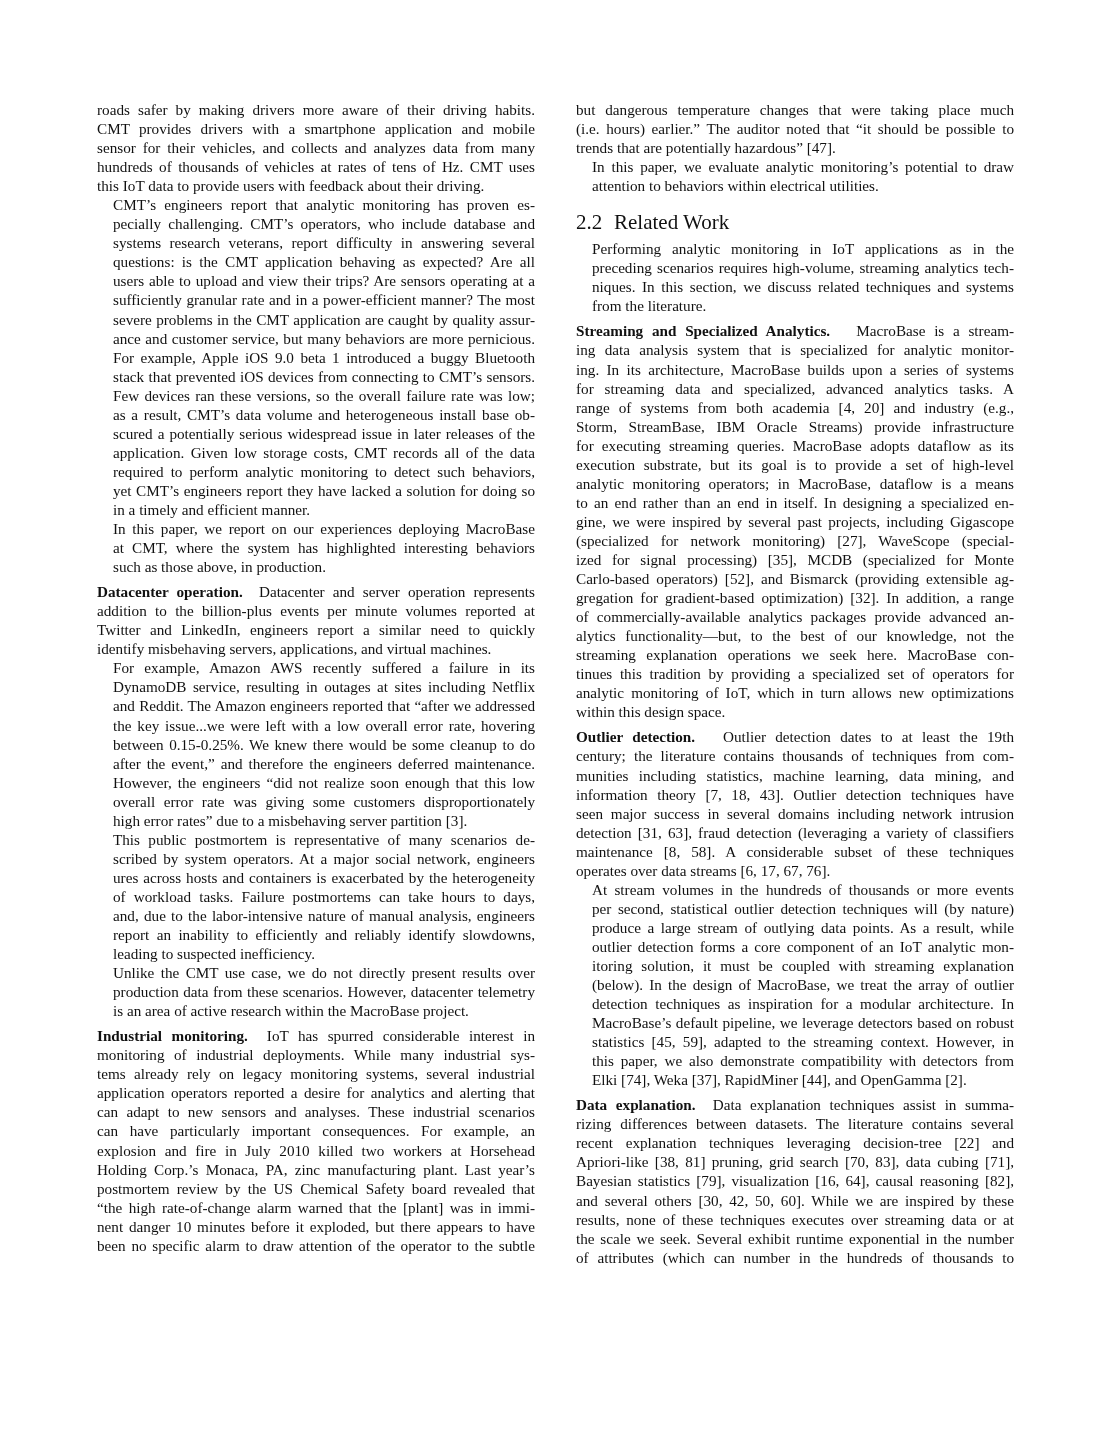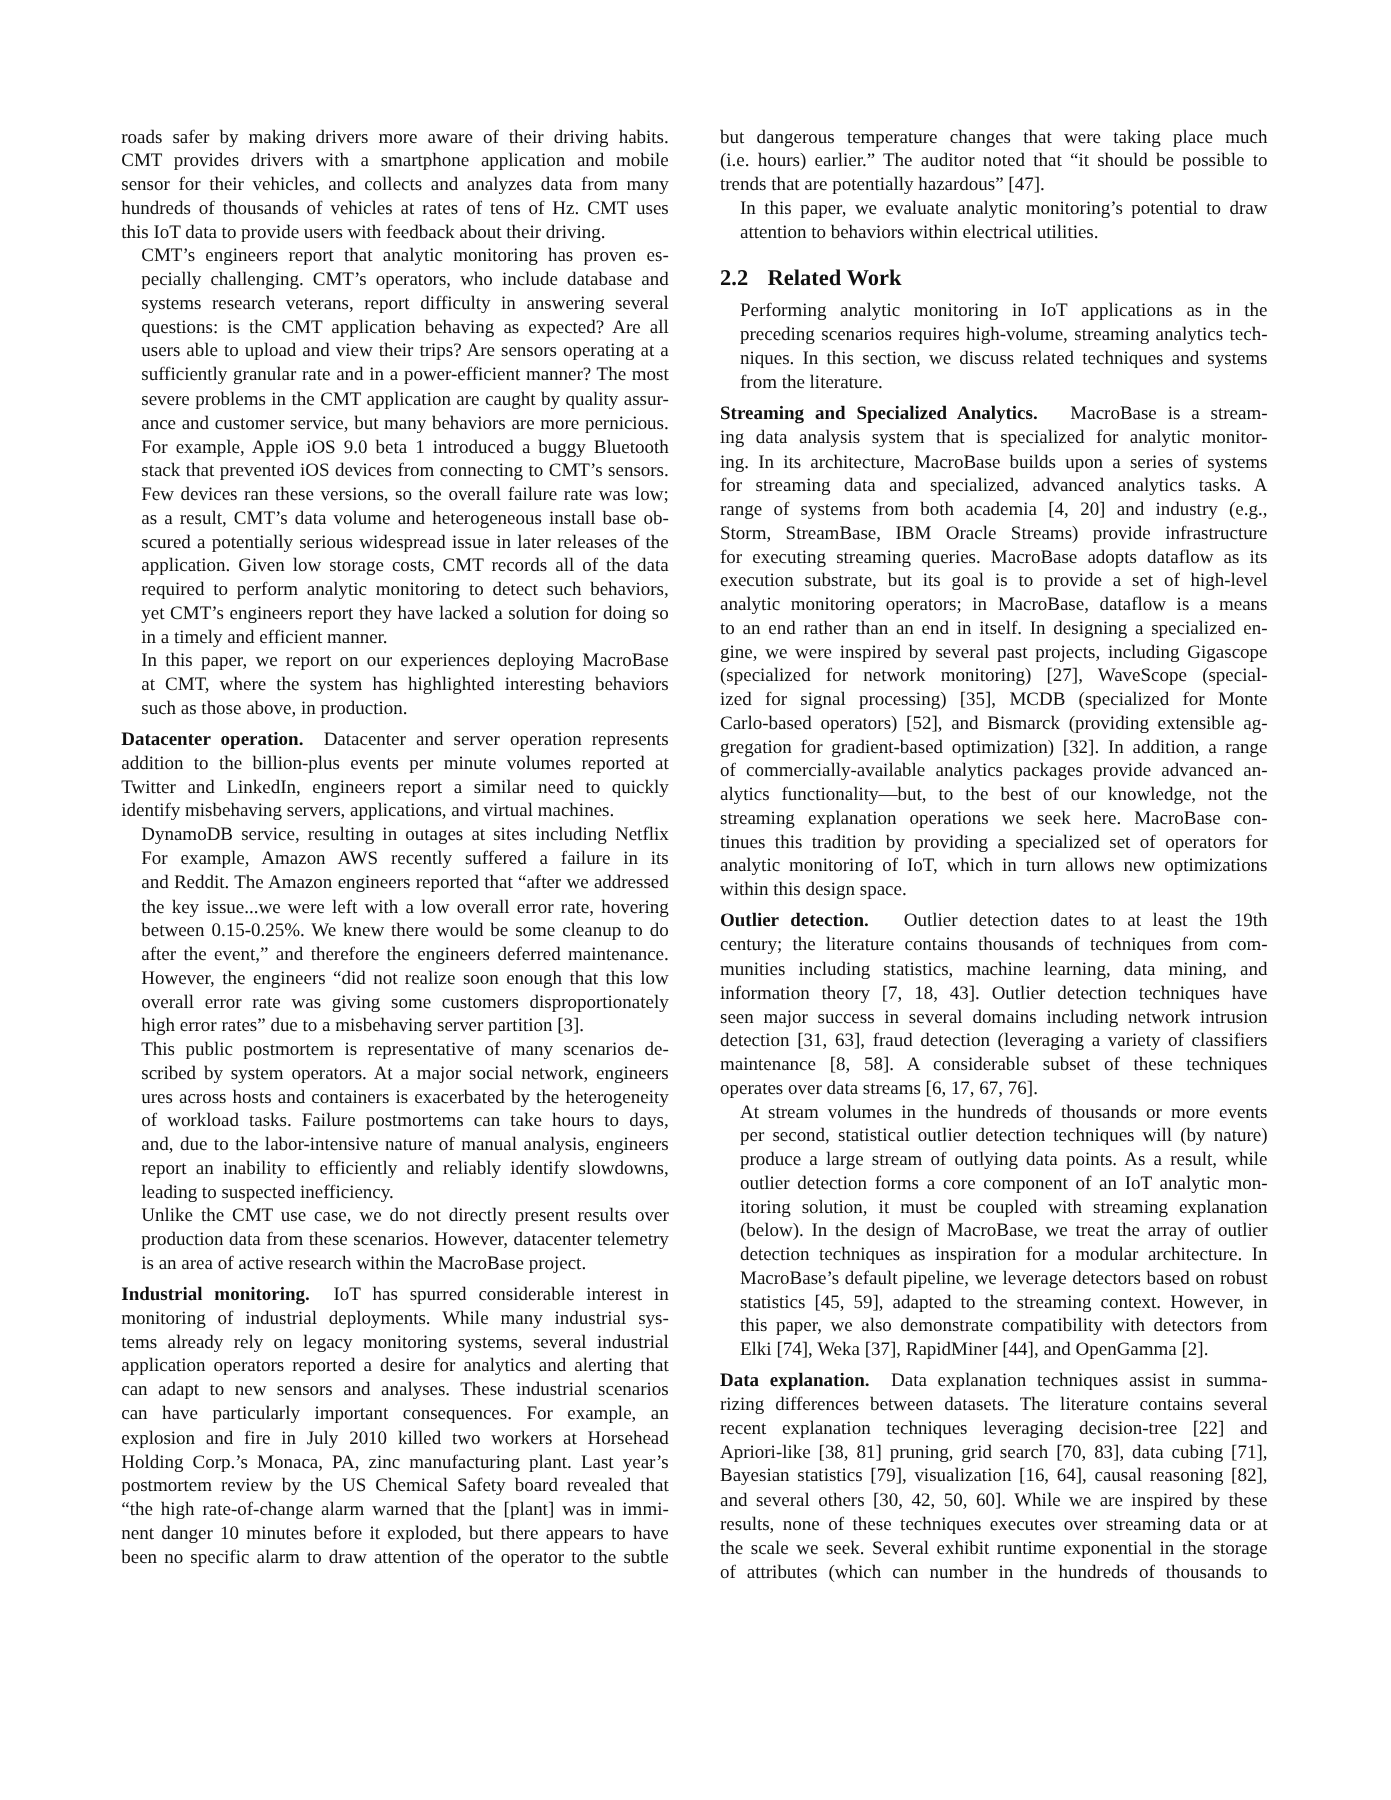--- a/index.html
+++ b/index.html
@@ -7,21 +7,21 @@
          font-family: "Liberation Serif", "DejaVu Serif", serif; color: #111; }
   .col { position: absolute; top: 100px; width: 438px; font-size: 15.2px; line-height: 19.05px; }
   #col-left { left: 97px; font-family: Liberation Serif, serif; }
   #col-right { left: 576px; }
   .para { margin: 0; text-align: justify; hyphens: manual; }
   .para.indent { text-indent: 16px; }
   .para.gap { margin-top: 6px; }
   .line { display: block; text-align: justify; text-align-last: justify; white-space: nowrap; }
   .line.last { text-align-last: left; }
   .runin { font-weight: bold; }
-  .section-heading { margin: 14px 0 4px 0; font-size: 18px; font-weight: bold; line-height: 26px; }
+  .section-heading { margin: 14px 0 4px 0; font-size: 21px; font-weight: normal; line-height: 26px; }
   .section-heading .num { display: inline-block; width: 38px; }
 </style>
 </head>
 <body>
 
 <div id="col-left" class="col">
     <p class="para">
       <span class="line">roads safer by making drivers more aware of their driving habits.</span>
       <span class="line">CMT provides drivers with a smartphone application and mobile</span>
       <span class="line">sensor for their vehicles, and collects and analyzes data from many</span>
@@ -52,22 +52,22 @@
       <span class="line">at CMT, where the system has highlighted interesting behaviors</span>
       <span class="line last">such as those above, in production.</span>
     </p>
     <p class="para gap">
       <span class="line"><span class="runin">Datacenter operation.</span><span style="white-space: pre;">  Datacenter and server operation represents</span></span>
       <span class="line">addition to the billion-plus events per minute volumes reported at</span>
       <span class="line">Twitter and LinkedIn, engineers report a similar need to quickly</span>
       <span class="line last">identify misbehaving servers, applications, and virtual machines.</span>
     </p>
     <p class="para indent">
+      <span class="line" style="text-indent: 16px;">For example, Amazon AWS recently suffered a failure in its</span>
       <span class="line">DynamoDB service, resulting in outages at sites including Netflix</span>
-      <span class="line" style="text-indent: 16px;">For example, Amazon AWS recently suffered a failure in its</span>
       <span class="line">and Reddit. The Amazon engineers reported that “after we addressed</span>
       <span class="line">the key issue...we were left with a low overall error rate, hovering</span>
       <span class="line">between 0.15-0.25%. We knew there would be some cleanup to do</span>
       <span class="line">after the event,” and therefore the engineers deferred maintenance.</span>
       <span class="line">However, the engineers “did not realize soon enough that this low</span>
       <span class="line">overall error rate was giving some customers disproportionately</span>
       <span class="line last">high error rates” due to a misbehaving server partition [3].</span>
     </p>
     <p class="para indent">
       <span class="line" style="text-indent: 16px;">This public postmortem is representative of many scenarios de-</span>
@@ -166,17 +166,17 @@
         <span class="line last">Elki [74], Weka [37], RapidMiner [44], and OpenGamma [2].</span>
       </p>
       <p class="para gap">
         <span class="line"><span class="runin">Data explanation.</span><span style="white-space: pre;">  Data explanation techniques assist in summa-</span></span>
         <span class="line">rizing differences between datasets. The literature contains several</span>
         <span class="line">recent explanation techniques leveraging decision-tree [22] and</span>
         <span class="line">Apriori-like [38, 81] pruning, grid search [70, 83], data cubing [71],</span>
         <span class="line">Bayesian statistics [79], visualization [16, 64], causal reasoning [82],</span>
         <span class="line">and several others [30, 42, 50, 60]. While we are inspired by these</span>
         <span class="line">results, none of these techniques executes over streaming data or at</span>
-        <span class="line">the scale we seek. Several exhibit runtime exponential in the storage</span>
+        <span class="line">the scale we seek. Several exhibit runtime exponential in the number</span>
         <span class="line">of attributes (which can number in the hundreds of thousands to</span>
       </p>
     </div>
 </div>
 
 </body></html>

